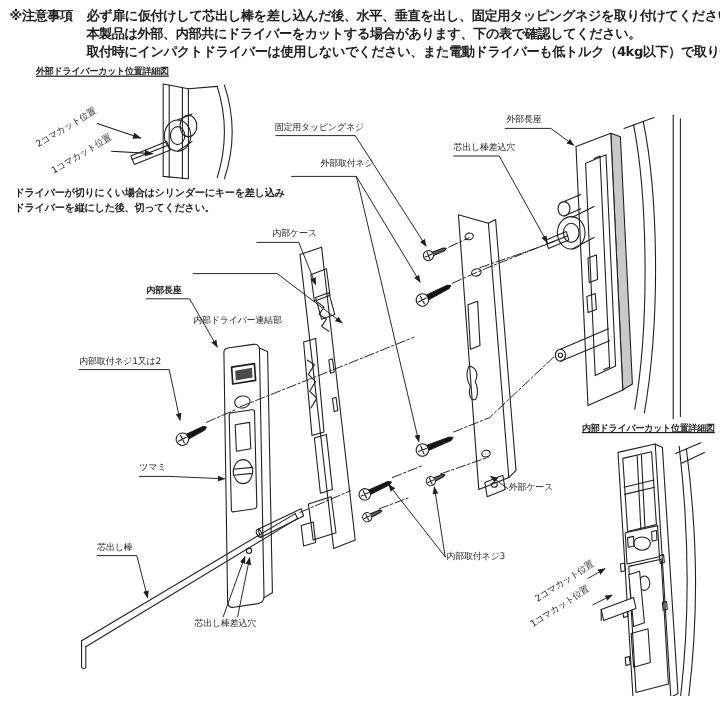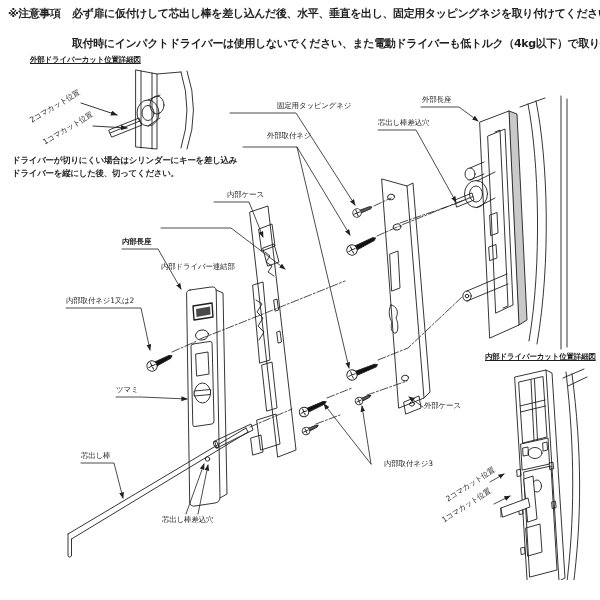--- a/index.html
+++ b/index.html
@@ -225,39 +225,40 @@
         <path d="M501,508 L501,517"></path>
         <path d="M526,528 L540,524 L542,552 L528,556 Z"></path>
         <path d="M490,482 L504,474" marker-end="url(#arw)" stroke-width="0.8"></path>
         <path d="M494,504 L510,496" marker-end="url(#arw)" stroke-width="0.8"></path>
       </g>
     </g>
   </svg>
 
   <div class="hdr" style="left:8px;top:6px;">※注意事項</div>
   <div class="hdr" style="left:72px;top:6px;">必ず扉に仮付けして芯出し棒を差し込んだ後、水平、垂直を出し、固定用タッピングネジを取り付けてください。</div>
+  <div class="hdr" style="left:72px;top:21px;">本製品は外部、内部共にドライバーをカットする場合があります、下の表で確認してください。</div>
   <div class="hdr" style="left:72px;top:36px;">取付時にインパクトドライバーは使用しないでください、また電動ドライバーも低トルク（4kg以下）で取り付けください。</div>
 
   <div class="inset-title" style="left:30px;top:55px;">外部ドライバーカット位置詳細図</div>
   <div class="lbl rot" style="left:31px;top:117px;transform:rotate(-31deg);">2コマカット位置</div>
   <div class="lbl rot" style="left:44px;top:139px;transform:rotate(-31deg);">1コマカット位置</div>
   <div class="note" style="left:12px;top:168px;">ドライバーを縦にした後、切ってください。</div>
   <div class="note" style="left:12px;top:155px;">ドライバーが切りにくい場合はシリンダーにキーを差し込み</div>
 
-  <div class="lbl" style="left:229px;top:102px;margin-left:48px;">固定用タッピングネジ</div>
+  <div class="lbl" style="left:229px;top:102px;">固定用タッピングネジ</div>
   <div class="lbl" style="left:243px;top:132px;margin-left:24px;">外部取付ネジ</div>
   <div class="lbl" style="left:378px;top:119px;">芯出し棒差込穴</div>
   <div class="lbl" style="left:422px;top:96px;">外部長座</div>
   <div class="lbl" style="left:214px;top:191px;margin-left:13px;">内部ケース</div>
   <div class="lbl" style="left:161px;top:217px;margin-top:46px;">内部ドライバー連結部</div>
   <div class="lbl bold" style="left:122px;top:238px;">内部長座</div>
   <div class="lbl" style="left:66px;top:297px;">内部取付ネジ1又は2</div>
   <div class="lbl" style="left:116px;top:386px;">ツマミ</div>
   <div class="lbl" style="left:81px;top:452px;">芯出し棒</div>
   <div class="lbl" style="left:162px;top:516px;">芯出し棒差込穴</div>
-  <div class="lbl" style="left:372px;top:460px;margin-left:12px;">内部取付ネジ3</div>
+  <div class="lbl" style="left:372px;top:460px;">内部取付ネジ3</div>
   <div class="lbl" style="left:424px;top:402px;">外部ケース</div>
 
   <div class="inset-title" style="left:485px;top:352px;">内部ドライバーカット位置詳細図</div>
   <div class="lbl rot" style="left:447px;top:496px;transform:rotate(-33deg);">2コマカット位置</div>
   <div class="lbl rot" style="left:443px;top:517px;transform:rotate(-33deg);">1コマカット位置</div>
 
 </div>
 
 </body></html>

